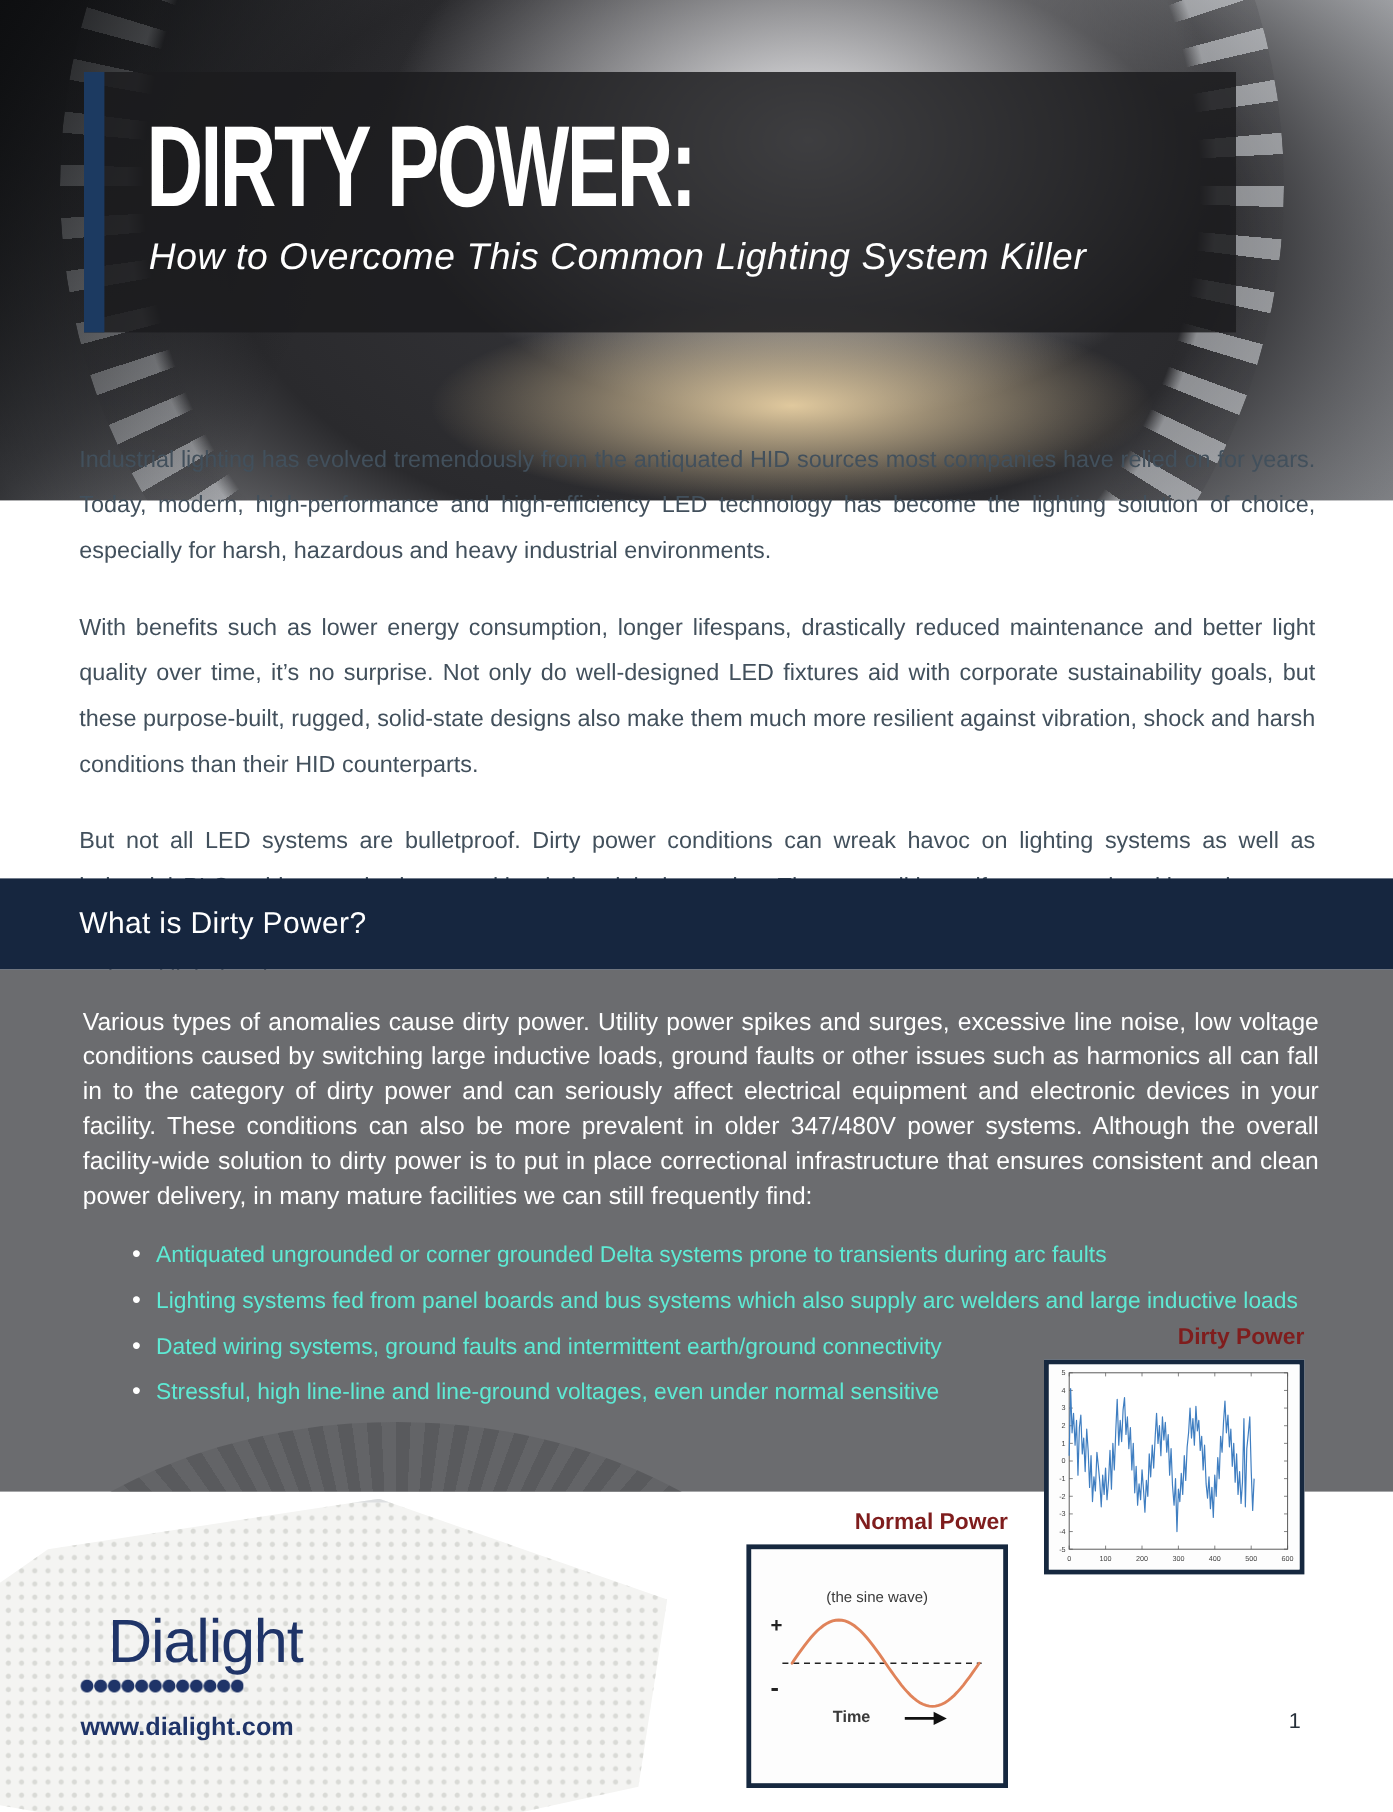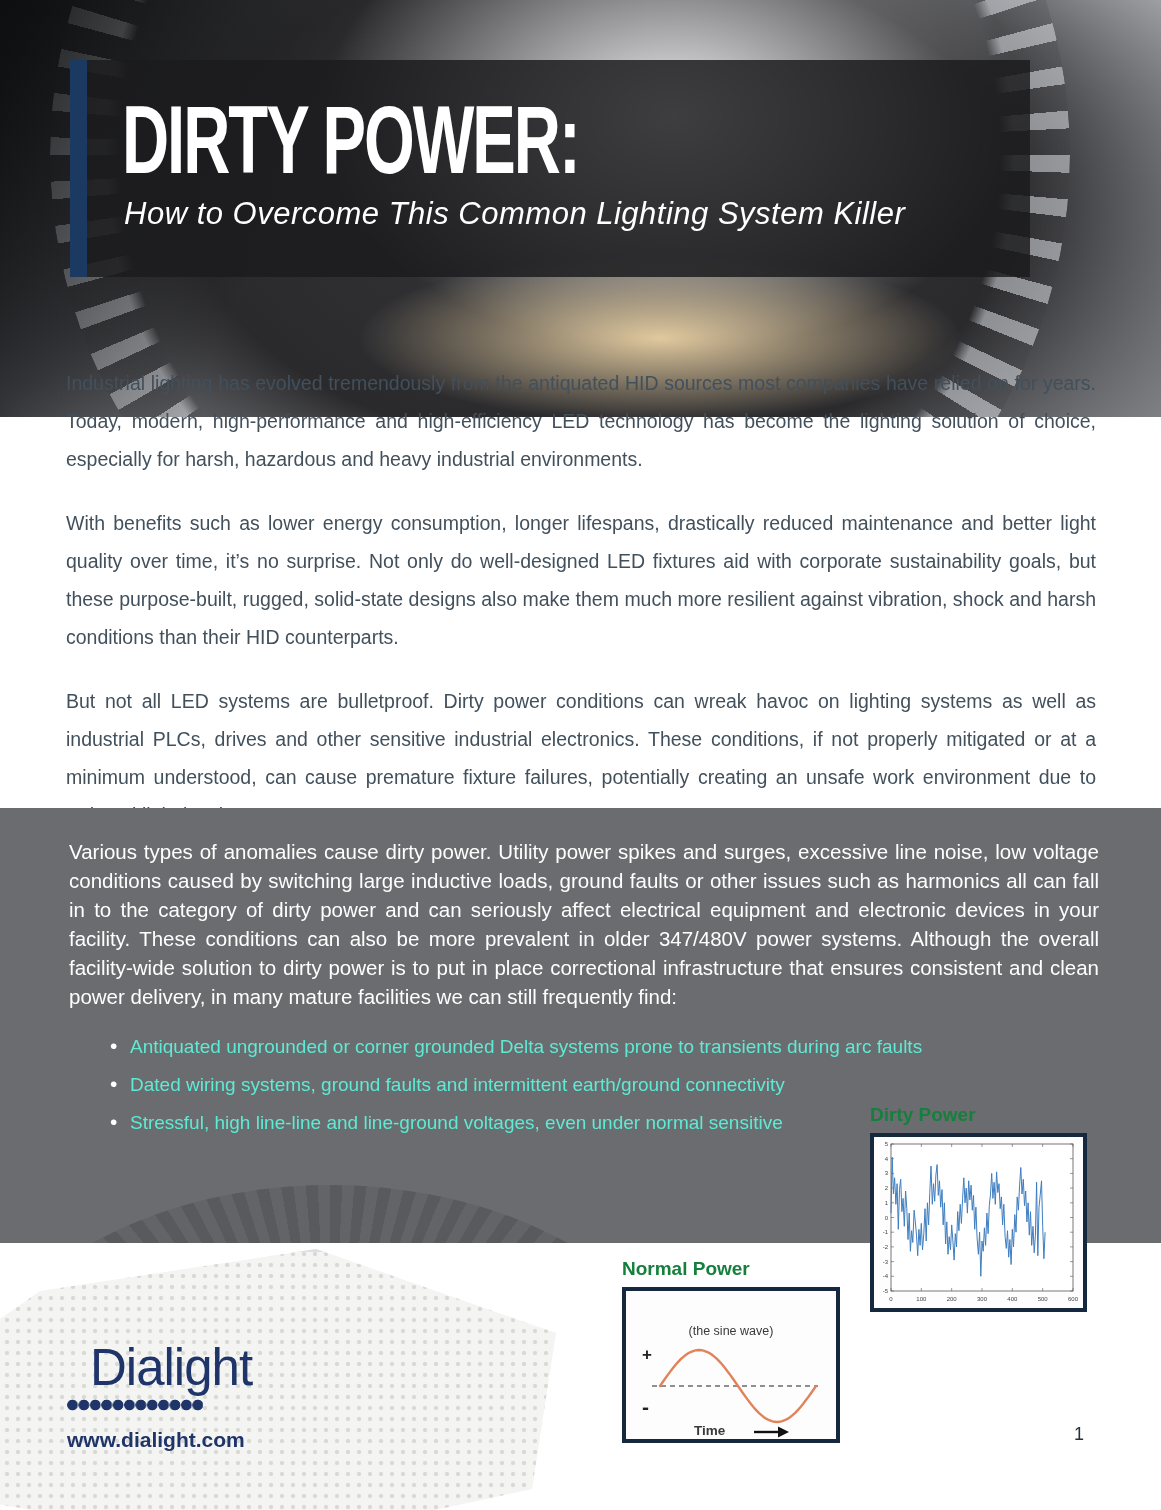--- a/index.html
+++ b/index.html
@@ -43,26 +43,26 @@
   .fin-silhouette{position:absolute;left:-60px;top:377px;width:780px;height:560px;border-radius:50%;
     background:repeating-conic-gradient(from -90deg, #595a5d 0deg 2.5deg, #636467 2.5deg 5deg);}
   .gray-par{position:absolute;left:66px;top:26px;width:1030px;margin:3px;
     font-size:20.5px;line-height:29px;text-align:justify;color:#ffffff;}
   .gray ul{position:absolute;left:110px;top:228px;margin:0;padding:0;list-style:none;width:1000px;}
   .gray li{position:relative;margin:0 0 17px 0;padding-left:20px;
     font-size:19px;line-height:21px;color:#5eead4;}
   .gray li::before{content:"\2022";position:absolute;left:0;top:-1px;font-size:21px;color:#ffffff;}
 
   
-  .chart-title{position:absolute;text-align:left;font-size:19px;font-weight:700;color:#15803d;}
+  .chart-title{position:absolute;text-align:right;font-size:19px;font-weight:700;color:#7f1d1d;}
   .ct-dirty{left:870px;top:1104px;width:217px;}
   .ct-normal{left:622px;top:1258px;width:218px;}
   .chart-box{position:absolute;background:#fdfdfd;border:4px solid #16283f;box-sizing:border-box;}
   .cb-dirty{left:870px;top:1133px;width:217px;height:179px;}
-  .cb-normal{left:622px;top:1287px;width:218px;height:156px;}
+  .cb-normal{left:622px;top:1287px;width:218px;height:203px;}
   .cb-dirty svg,.cb-normal svg{position:absolute;left:0;top:0;}
   .sine-note{position:absolute;left:0;top:33px;width:210px;text-align:center;
     font-size:12.5px;color:#3a3a3a;}
   .sine-plus{position:absolute;left:16px;top:54px;font-size:17px;font-weight:700;color:#222;}
   .sine-minus{position:absolute;left:16px;top:104px;font-size:21px;font-weight:700;color:#222;}
   .sine-time{position:absolute;left:68px;top:132px;font-size:13.5px;color:#3a3a3a;font-weight:bold;}
 
   
   .bottom-photo{position:absolute;left:0;top:1243px;width:850px;height:267px;overflow:hidden;}
   .bp-ring{position:absolute;left:-10px;top:-30px;width:640px;height:640px;border-radius:50%;
@@ -104,26 +104,30 @@
       <div class="hero-subtitle">How to Overcome This Common Lighting System Killer</div>
     </div>
   </header>
 
   <main class="intro">
     <p>Industrial lighting has evolved tremendously from the antiquated HID sources most companies have relied on for years. Today, modern, high-performance and high-efficiency LED technology has become the lighting solution of choice, especially for harsh, hazardous and heavy industrial environments.</p>
     <p>With benefits such as lower energy consumption, longer lifespans, drastically reduced maintenance and better light quality over time, it’s no surprise. Not only do well-designed LED fixtures aid with corporate sustainability goals, but these purpose-built, rugged, solid-state designs also make them much more resilient against vibration, shock and harsh conditions than their HID counterparts.</p>
     <p>But not all LED systems are bulletproof. Dirty power conditions can wreak havoc on lighting systems as well as industrial PLCs, drives and other sensitive industrial electronics. These conditions, if not properly mitigated or at a minimum understood, can cause premature fixture failures, potentially creating an unsafe work environment due to reduced light levels.</p>
   </main>
 
+  <div class="section-band">
+    <h2>What is Dirty Power?</h2>
+  </div>
 
   <section class="gray">
     <div class="fin-silhouette"></div>
     <p class="gray-par">Various types of anomalies cause dirty power. Utility power spikes and surges, excessive line noise, low voltage conditions caused by switching large inductive loads, ground faults or other issues such as harmonics all can fall in to the category of dirty power and can seriously affect electrical equipment and electronic devices in your facility. These conditions can also be more prevalent in older 347/480V power systems. Although the overall facility-wide solution to dirty power is to put in place correctional infrastructure that ensures consistent and clean power delivery, in many mature facilities we can still frequently find:</p>
     <ul>
       <li>Antiquated ungrounded or corner grounded Delta systems prone to transients during arc faults</li>
+      <li>Lighting systems fed from panel boards and bus systems which also supply arc welders and large inductive loads</li>
       <li>Dated wiring systems, ground faults and intermittent earth/ground connectivity</li>
       <li>Stressful, high line-line and line-ground voltages, even under normal sensitive</li>
     </ul>
   </section>
 
   <div class="chart-title ct-dirty">Dirty Power</div>
   <div class="chart-box cb-dirty">
     <svg id="dirty-svg" width="209" height="171">
         <rect x="0" y="0" width="209" height="171" fill="#fdfdfd"></rect>
         <rect x="17" y="7" width="182" height="147" fill="#ffffff" stroke="#555" stroke-width="0.8"></rect>

